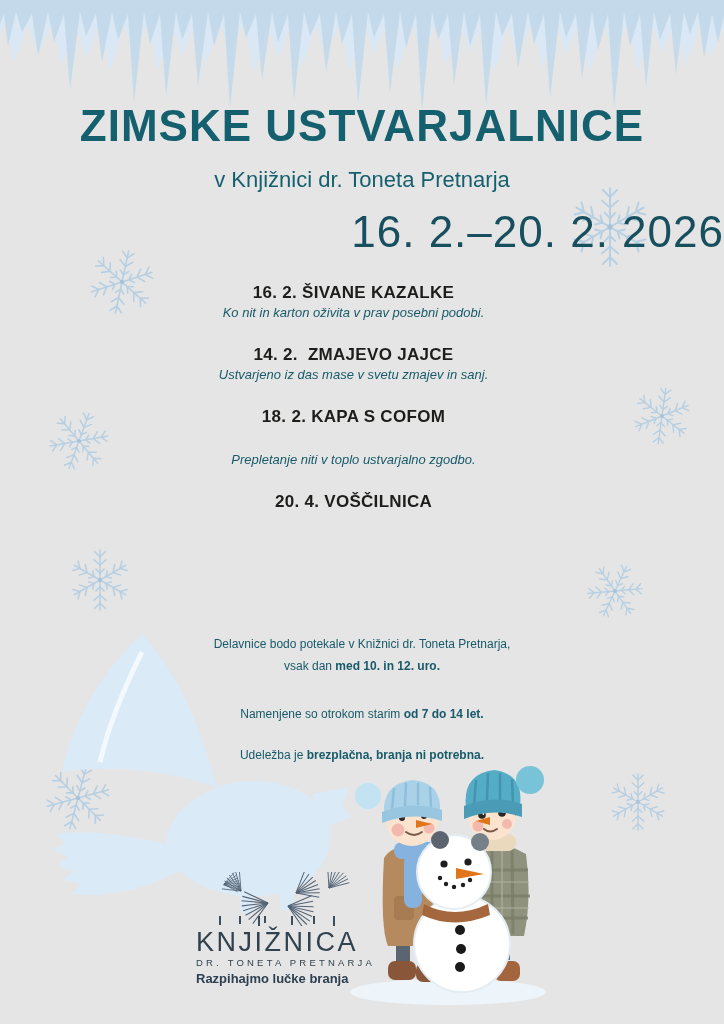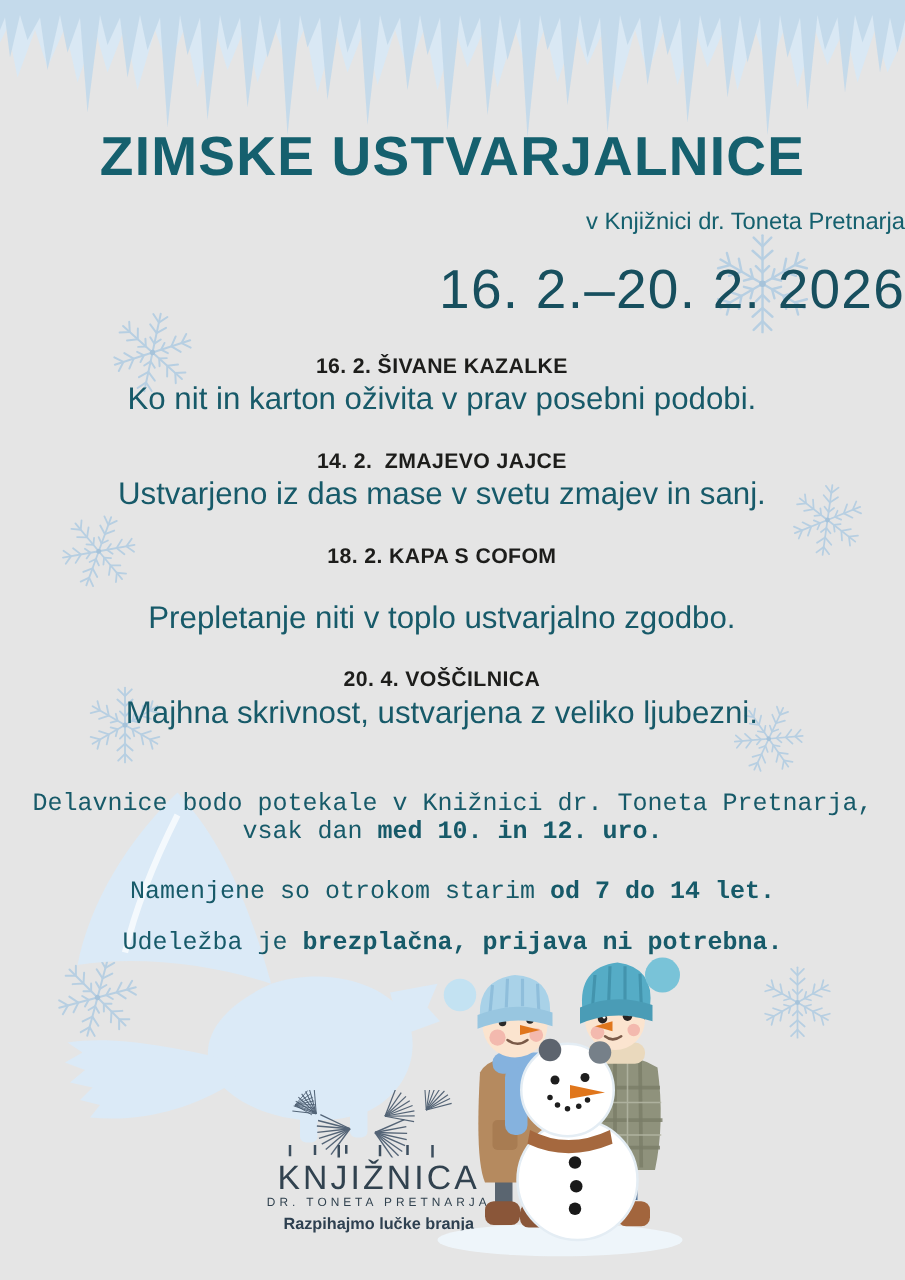--- a/index.html
+++ b/index.html
@@ -11,41 +11,41 @@
   .icicles{position:absolute;left:0;top:0;width:724px;height:112px;}
   .flake{position:absolute;pointer-events:none;}
   .dragon{position:absolute;left:-8px;top:622px;width:360px;height:300px;}
   .kids{position:absolute;left:332px;top:758px;width:232px;height:256px;}
   
   .title{
     position:absolute;left:0;top:101px;width:100%;text-align:center;
     font-size:44px;font-weight:bold;letter-spacing:1px;color:#15606e;margin:0;
   }
   .subtitle{
-    position:absolute;left:0;top:167px;width:100%;text-align:right;
-    font-size:19px;color:#15606e;
+    position:absolute;left:0;top:167px;width:100%;text-align:center;
+    font-size:22px;color:#15606e;
   }
   .daterange{
     position:absolute;left:0;top:207px;width:100%;text-align:right;
     font-size:44px;color:#174f5e;letter-spacing:1px;
   }
   .workshops{position:absolute;left:0;top:283px;width:100%;text-align:center;}
   .workshop{margin:0 17px 25px 0;}
   .workshop h2{
     margin:0;font-size:17px;font-weight:bold;color:#1d1d1b;
     letter-spacing:0.3px;white-space:pre-wrap;
   }
-  .workshop p{margin:2px 0 0 0;font-size:25px;color:#175a69;}
+  .workshop p{margin:2px 0 0 0;font-size:13px;color:#175a69;font-style:italic;}
   .info{position:absolute;left:0;top:633px;width:100%;text-align:center;color:#175a69;}
-  .info p{margin:0;font-size:20px;line-height:22px;font-family:Liberation Mono, monospace;}
+  .info p{margin:0;font-size:12px;line-height:22px;}
   .info .gap1{margin-top:26px;}
   .info .gap2{margin-top:19px;}
   .info strong{font-weight:bold;}
   
-  .logo{position:absolute;left:208px;top:860px;width:190px;height:132px;text-align:center;}
+  .logo{position:absolute;left:196px;top:860px;width:190px;height:132px;text-align:left;}
   .logo-fans{position:absolute;left:18px;top:12px;width:154px;height:54px;}
   .logo-tick{position:absolute;width:2px;background:#3c4e5e;top:56px;}
   .logo-name{
     position:absolute;left:0;top:67px;width:100%;font-size:27px;
     letter-spacing:2.5px;color:#31424f;font-weight:normal;margin:0;
   }
   .logo-subname{
     position:absolute;left:0;top:97px;width:100%;font-size:9.5px;
     letter-spacing:3.2px;color:#31424f;
   }
@@ -145,29 +145,28 @@
       <p>Ustvarjeno iz das mase v svetu zmajev in sanj.</p>
     </section>
     <section class="workshop">
       <h2>18. 2. KAPA S COFOM</h2>
     </section>
     <section class="workshop">
       <p>Prepletanje niti v toplo ustvarjalno zgodbo.</p>
     </section>
     <section class="workshop">
       <h2>20. 4. VOŠČILNICA</h2>
-      <p>Majhna skrivnost, ustvarjena z veliko ljubezni.</p>
     </section>
   </div>
 
   <div class="info">
     <p><span>Delavnice bodo potekale v Knižnici dr. Toneta Pretnarja,</span><br>
       <span>vsak dan </span><strong>med 10. in 12. uro.</strong></p>
     <p class="gap1"><span>Namenjene so otrokom starim </span><strong>od 7 do 14 let.</strong></p>
-    <p class="gap2"><span>Udeležba je </span><strong>brezplačna, prijava ni potrebna.</strong></p>
+    <p class="gap2"><span>Udeležba je </span><strong>brezplačna, branja ni potrebna.</strong></p>
   </div>
 
   <div class="logo">
     <svg class="logo-fans" viewBox="0 0 154 54">
       <use href="#fan" transform="translate(10,12) rotate(-10) scale(0.6)"></use>
       <use href="#fan" transform="translate(27,19) rotate(-135) scale(0.75)"></use>
       <use href="#fan" transform="translate(54,31) rotate(165)"></use>
       <use href="#fan" transform="translate(74,34) rotate(15)"></use>
       <use href="#fan" transform="translate(82,21) rotate(-30) scale(0.9)"></use>
       <use href="#fan" transform="translate(115,16) rotate(-55) scale(0.8)"></use>

